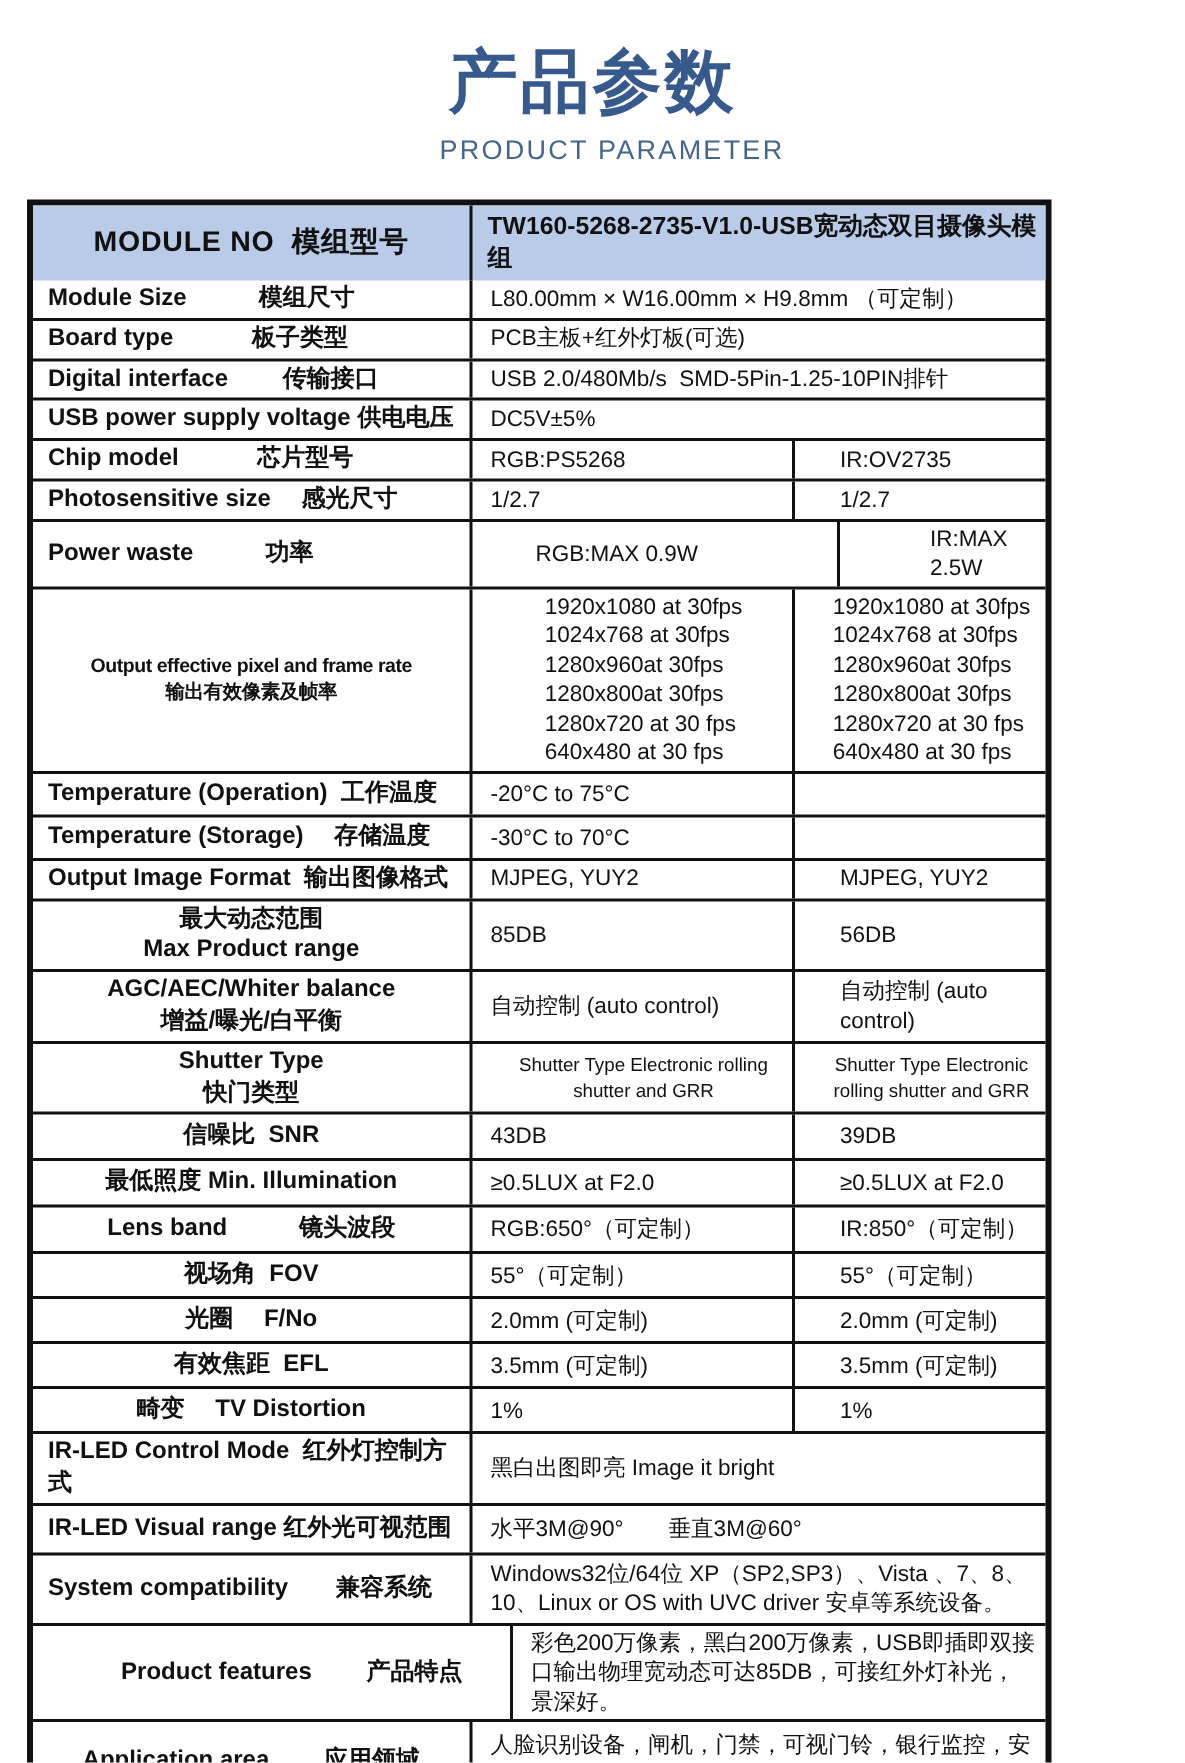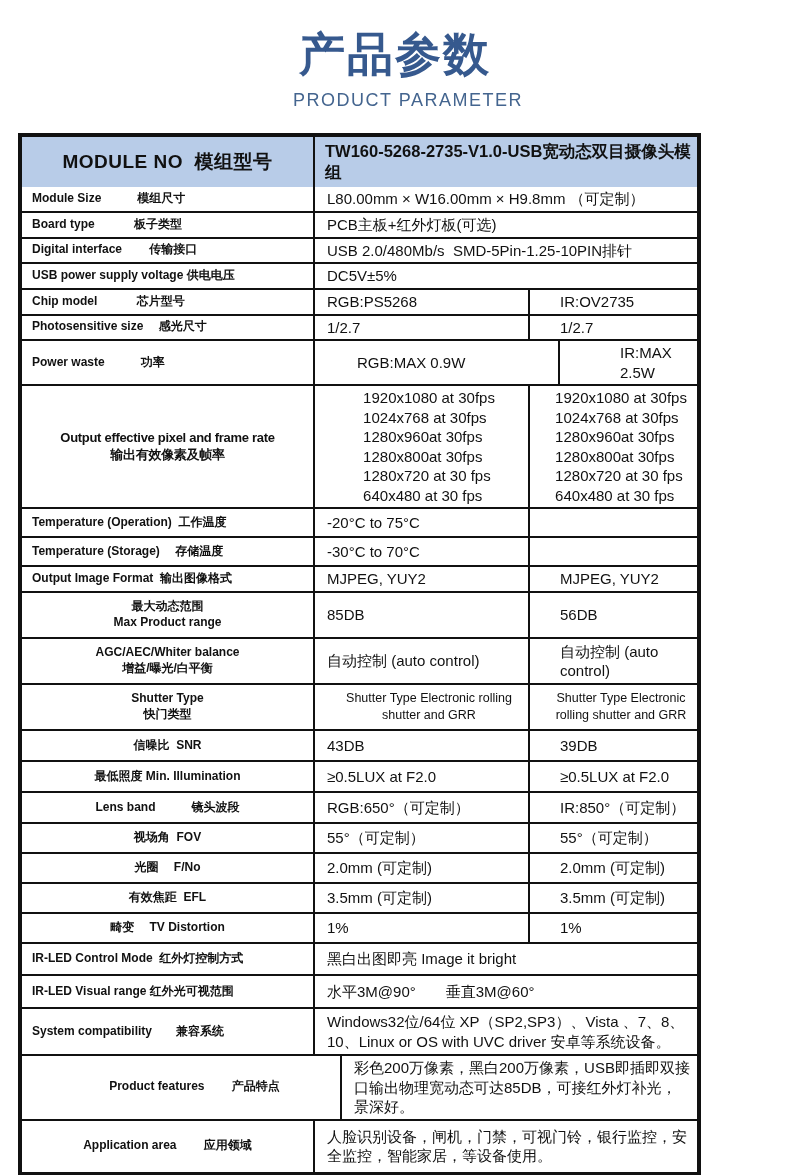--- a/index.html
+++ b/index.html
@@ -39,21 +39,21 @@
     display: flex;
     align-items: center;
     font-size: 15px;
     line-height: 1.3;
     white-space: pre-wrap;
     padding: 2px 6px 2px 10px;
   }
   .label {
     border-right: 2px solid #111;
     font-weight: bold;
-    font-size: 12px;
+    font-size: 16px;
     padding-right: 4px;
   }
   .label.center { justify-content: center; text-align: center; padding-left: 4px; }
   .label.tight { font-size: 13px; letter-spacing: -0.3px; }
   .v1 { border-right: 2px solid #111; padding-left: 12px; }
   .v2 { padding-left: 30px; }
   .span2 { grid-column: 2 / 4; border-right: none; }
   .vcenter { justify-content: center; text-align: left; padding-left: 21px; }
   .vcenter.ctext { text-align: center; }
   .small { font-size: 12.5px; line-height: 1.35; }

